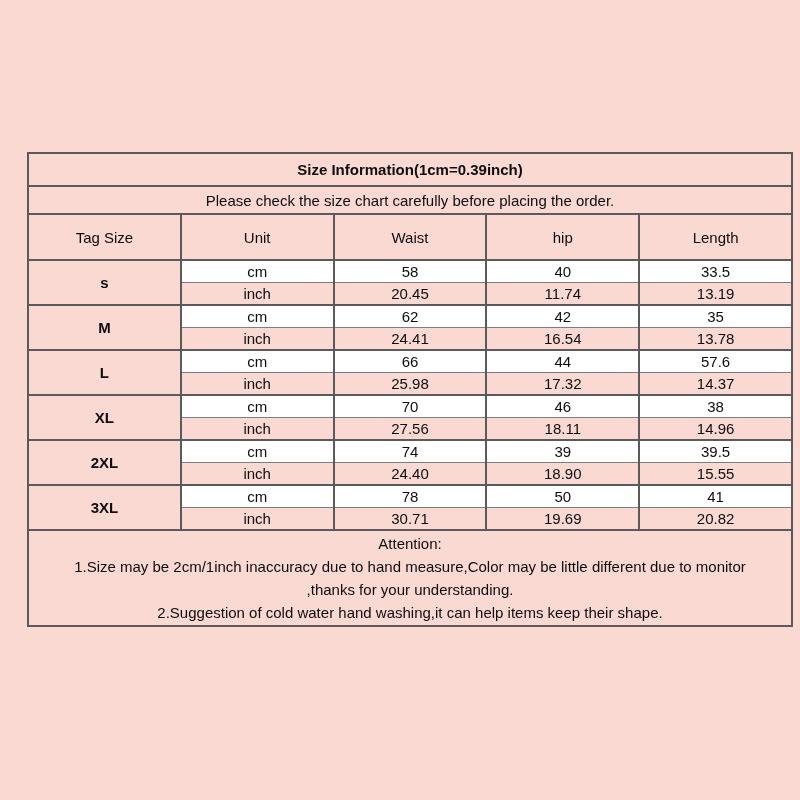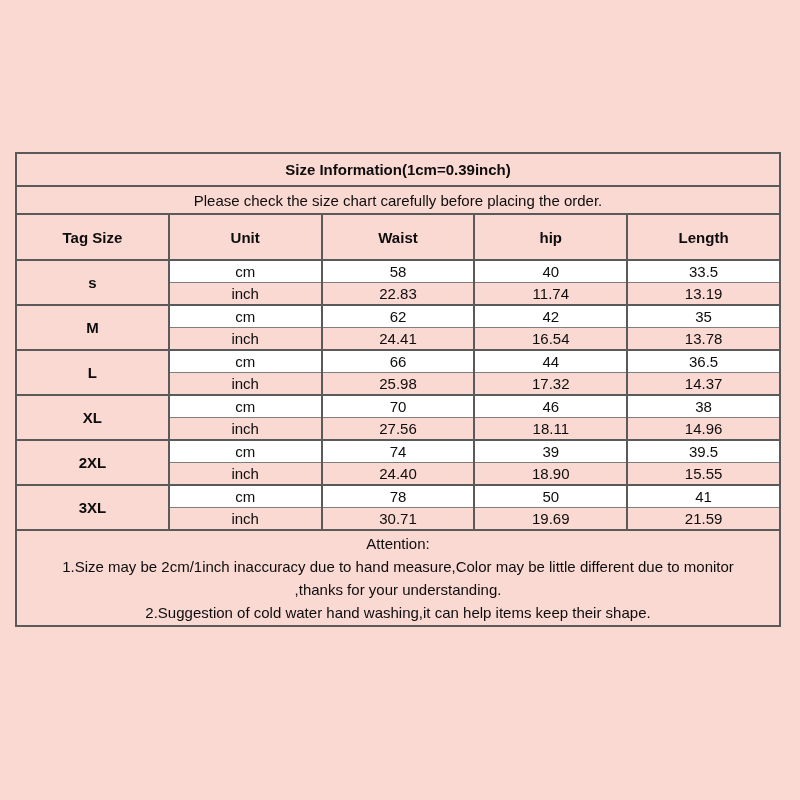--- a/index.html
+++ b/index.html
@@ -6,21 +6,21 @@
   body {
     width: 800px;
     height: 800px;
     background: #fbd9d3;
     font-family: "Liberation Sans", sans-serif;
     color: #0d0d0d;
     position: relative;
   }
   .sheet {
     position: absolute;
-    left: 15px;
+    left: 27px;
     top: 152px;
     width: 766px;
   }
   table.size-table {
     width: 100%;
     border-collapse: collapse;
     table-layout: fixed;
   }
   .size-table td {
     border: 2px solid #5a5a5a;
@@ -37,21 +37,21 @@
     height: 31px;
     font-weight: bold;
     font-size: 16px;
   }
   .subtitle-cell {
     height: 26px;
     font-size: 15px;
   }
   .header-cell {
     height: 44px;
-    font-weight: bold;
+    font-weight: normal;
     font-size: 15px;
   }
   .cell { height: 21px; }
   .tag-cell {
     background: #ffffff;
     font-weight: bold;
     font-size: 16px;
   }
   
   tr.row-cm td.sep { border-bottom: 1px solid #7e7e7e; }
@@ -96,21 +96,21 @@
 
       <tr class="row-cm">
         <td class="tag-cell" rowspan="2">s</td>
         <td class="cell white sep">cm</td>
         <td class="cell white sep">58</td>
         <td class="cell white sep">40</td>
         <td class="cell white sep">33.5</td>
       </tr>
       <tr class="row-inch">
         <td class="cell">inch</td>
-        <td class="cell">22.83</td>
+        <td class="cell">20.45</td>
         <td class="cell">11.74</td>
         <td class="cell">13.19</td>
       </tr>
 
       <tr class="row-cm">
         <td class="tag-cell" rowspan="2">M</td>
         <td class="cell white sep">cm</td>
         <td class="cell white sep">62</td>
         <td class="cell white sep">42</td>
         <td class="cell white sep">35</td>
@@ -120,21 +120,21 @@
         <td class="cell">24.41</td>
         <td class="cell">16.54</td>
         <td class="cell">13.78</td>
       </tr>
 
       <tr class="row-cm">
         <td class="tag-cell" rowspan="2">L</td>
         <td class="cell white sep">cm</td>
         <td class="cell white sep">66</td>
         <td class="cell white sep">44</td>
-        <td class="cell white sep">36.5</td>
+        <td class="cell white sep">57.6</td>
       </tr>
       <tr class="row-inch">
         <td class="cell">inch</td>
         <td class="cell">25.98</td>
         <td class="cell">17.32</td>
         <td class="cell">14.37</td>
       </tr>
 
       <tr class="row-cm">
         <td class="tag-cell" rowspan="2">XL</td>
@@ -168,21 +168,21 @@
         <td class="tag-cell" rowspan="2">3XL</td>
         <td class="cell white sep">cm</td>
         <td class="cell white sep">78</td>
         <td class="cell white sep">50</td>
         <td class="cell white sep">41</td>
       </tr>
       <tr class="row-inch">
         <td class="cell">inch</td>
         <td class="cell">30.71</td>
         <td class="cell">19.69</td>
-        <td class="cell">21.59</td>
+        <td class="cell">20.82</td>
       </tr>
 
       <tr>
         <td colspan="5" class="attention-cell">
           <div>Attention:</div>
           <div>1.Size may be 2cm/1inch inaccuracy due to hand measure,Color may be little different due to monitor</div>
           <div>,thanks for your understanding.</div>
           <div>2.Suggestion of cold water hand washing,it can help items keep their shape.</div>
         </td>
       </tr>

